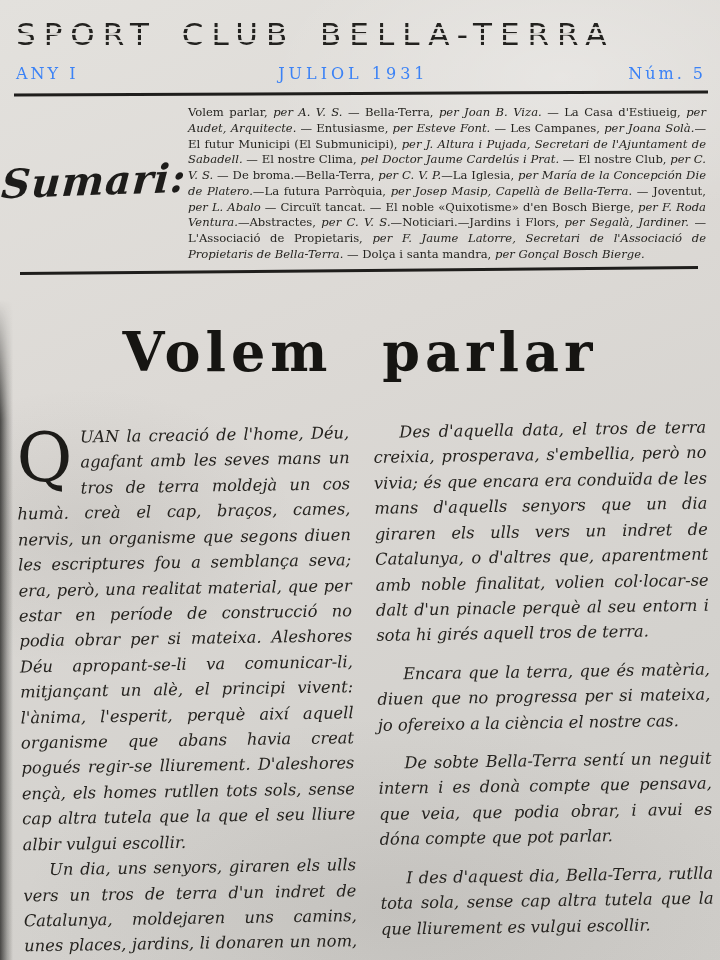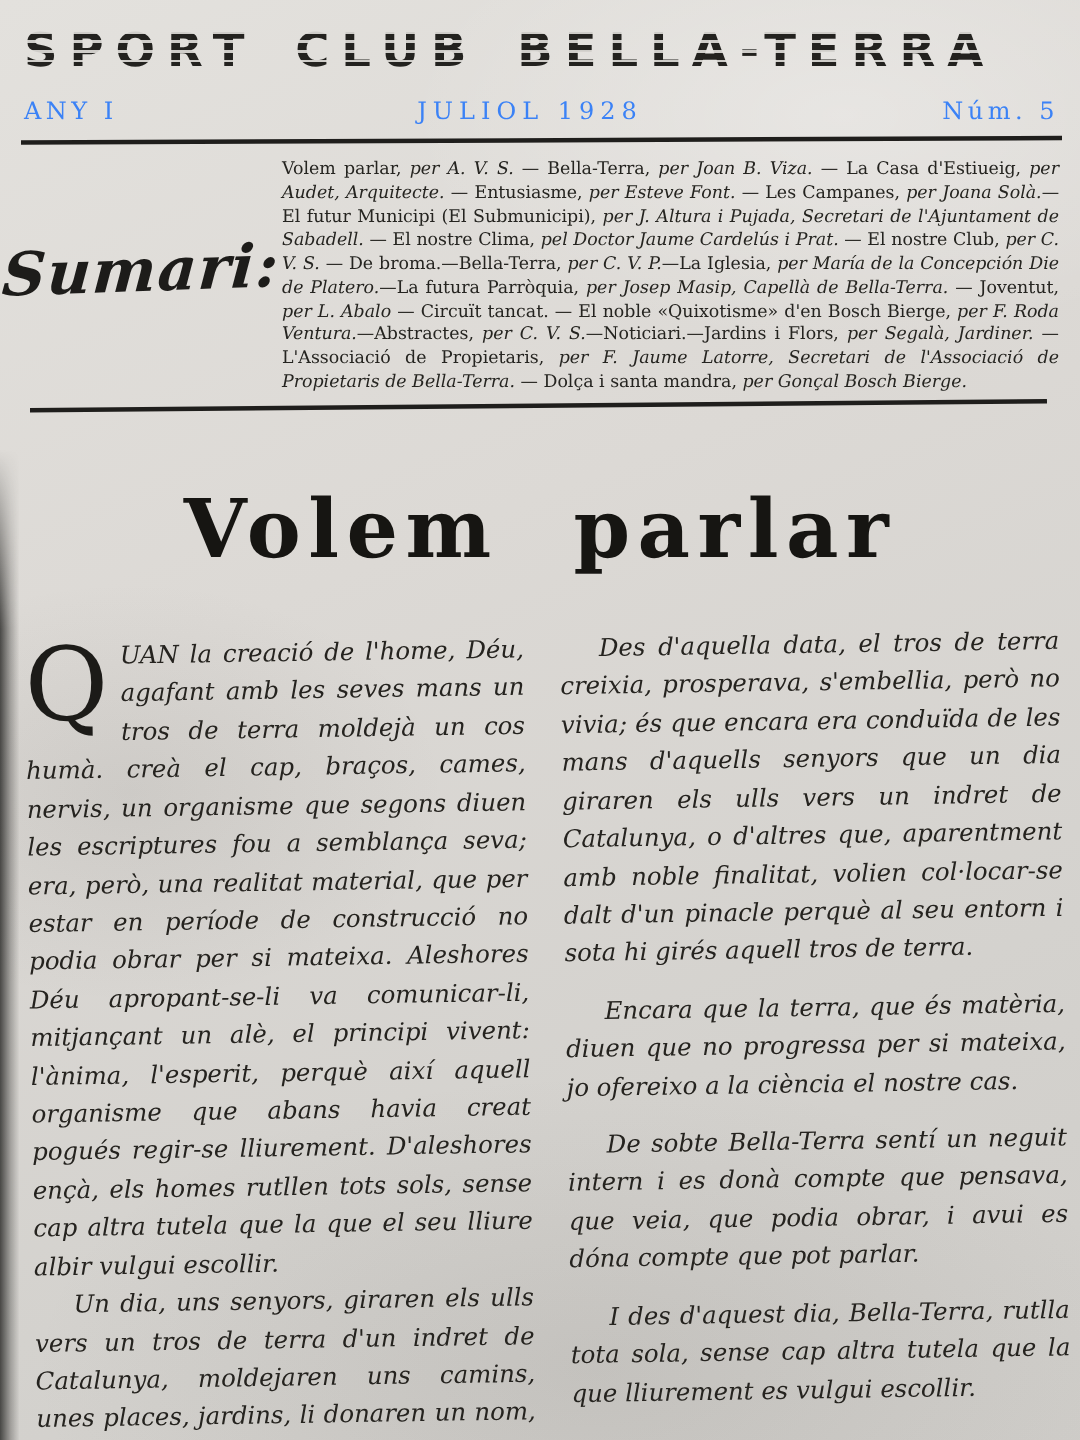--- a/index.html
+++ b/index.html
@@ -20,21 +20,21 @@
     position:absolute;left:0;top:300px;bottom:0;width:13px;pointer-events:none;
     background:linear-gradient(to right,rgba(32,32,30,.78),rgba(32,32,30,.28) 55%,rgba(32,32,30,0));
     -webkit-mask-image:linear-gradient(to bottom,transparent,black 18%);
     mask-image:linear-gradient(to bottom,transparent,black 18%);
   }
 
   
   .masthead{padding:16px 14px 0 16px;}
   .masthead-title{
     font-family:"DejaVu Sans","Liberation Sans",sans-serif;
-    font-weight:bold;font-size:31px;letter-spacing:8px;word-spacing:7px;
+    font-weight:normal;font-size:31px;letter-spacing:8px;word-spacing:7px;
     white-space:nowrap;color:#23221f;
   }
   @supports ((-webkit-background-clip:text) or (background-clip:text)){
     .masthead-title{
       background:repeating-linear-gradient(180deg,#23221f 0px,#23221f 4.6px,#cfcdc9 4.6px,#cfcdc9 6.4px);
       -webkit-background-clip:text;background-clip:text;color:transparent;
     }
   }
   .issue-row{
     display:flex;justify-content:space-between;align-items:baseline;
@@ -83,21 +83,21 @@
 </style>
 </head>
 <body>
 
 <div class="page">
 
   <header class="masthead">
     <div class="masthead-title">SPORT CLUB BELLA-TERRA</div>
     <div class="issue-row">
       <span>ANY I</span>
-      <span class="center">JULIOL 1928</span>
+      <span class="center">JULIOL 1931</span>
       <span>Núm. 5</span>
     </div>
   </header>
 
   <div class="rule rule-1"></div>
 
   <section class="summary">
     <div class="summary-label">Sumari:</div>
     <div class="summary-text"><span>Volem parlar, </span><i>per A. V. S.</i><span> — Bella-Terra, </span><i>per Joan B. Viza.</i><span> — La Casa d'Estiueig, </span><i>per Audet, Arquitecte.</i><span> — Entusiasme, </span><i>per Esteve Font.</i><span> — Les Campanes, </span><i>per Joana Solà.</i><span>— El futur Municipi (El Submunicipi), </span><i>per J. Altura i Pujada, Secretari de l'Ajuntament de Sabadell.</i><span> — El nostre Clima, </span><i>pel Doctor Jaume Cardelús i Prat.</i><span> — El nostre Club, </span><i>per C. V. S.</i><span> — De broma.—Bella-Terra, </span><i>per C. V. P.</i><span>—La Iglesia, </span><i>per María de la Concepción Die de Platero.</i><span>—La futura Parròquia, </span><i>per Josep Masip, Capellà de Bella-Terra.</i><span> — Joventut, </span><i>per L. Abalo</i><span> — Circuït tancat. — El noble «Quixotisme» d'en Bosch Bierge, </span><i>per F. Roda Ventura.</i><span>—Abstractes, </span><i>per C. V. S.</i><span>—Noticiari.—Jardins i Flors, </span><i>per Segalà, Jardiner.</i><span> — L'Associació de Propietaris, </span><i>per F. Jaume Latorre, Secretari de l'Associació de Propietaris de Bella-Terra.</i><span> — Dolça i santa mandra, </span><i>per Gonçal Bosch Bierge.</i></div>
   </section>

